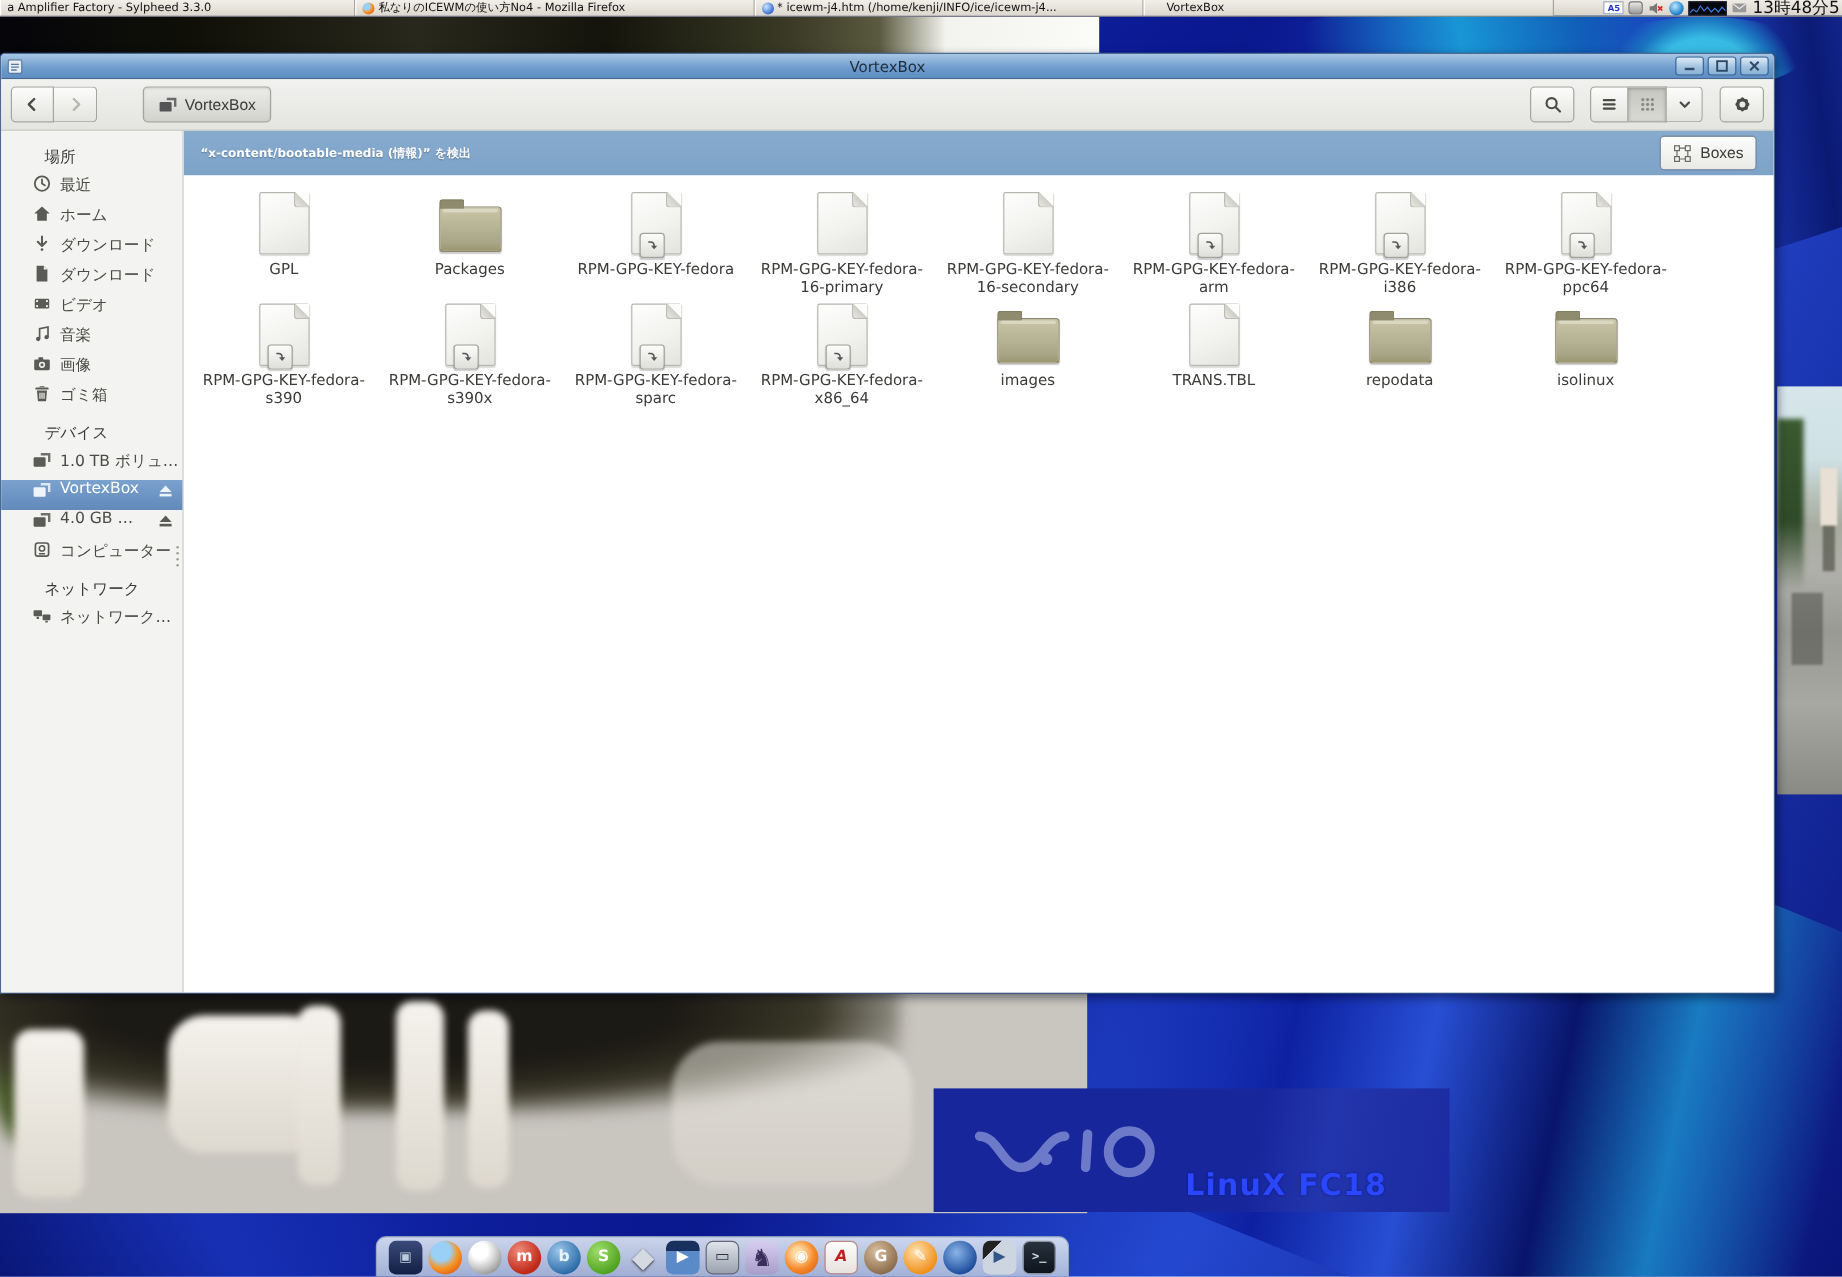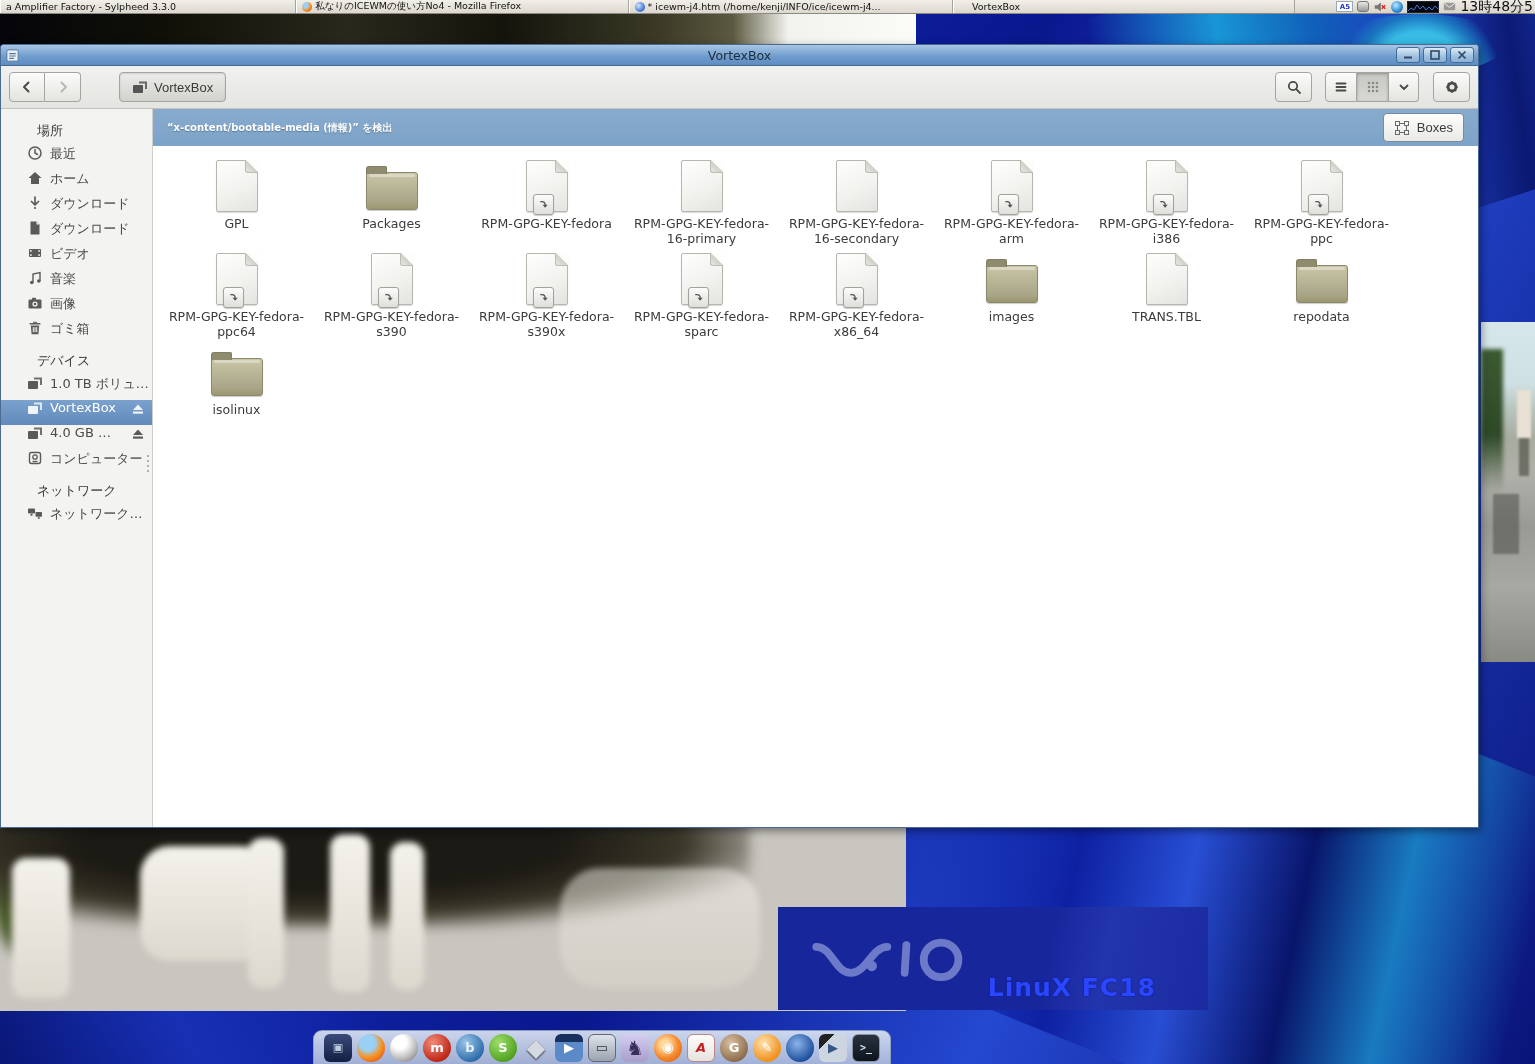--- a/index.html
+++ b/index.html
@@ -559,32 +559,20 @@
             <div class="fcell">
               <div class="icon-slot">
                 <div class="file-ico"></div>
                 <div class="emblem">
                   <svg width="13" height="13" viewBox="0 0 16 16">
                     <path d="M4 4.5h2.2c2.9 0 3.8 1.3 3.8 4.2" fill="none" stroke="#555" stroke-width="1.6"></path>
                     <path d="M6.8 8.3h6.4L10 12z" fill="#555"></path>
                   </svg>
                 </div>
               </div>
-              <div class="flabel">RPM-GPG-KEY-fedora-ppc</div>
-            </div>
-            <div class="fcell">
-              <div class="icon-slot">
-                <div class="file-ico"></div>
-                <div class="emblem">
-                  <svg width="13" height="13" viewBox="0 0 16 16">
-                    <path d="M4 4.5h2.2c2.9 0 3.8 1.3 3.8 4.2" fill="none" stroke="#555" stroke-width="1.6"></path>
-                    <path d="M6.8 8.3h6.4L10 12z" fill="#555"></path>
-                  </svg>
-                </div>
-              </div>
               <div class="flabel">RPM-GPG-KEY-fedora-ppc64</div>
             </div>
             <div class="fcell">
               <div class="icon-slot">
                 <div class="file-ico"></div>
                 <div class="emblem">
                   <svg width="13" height="13" viewBox="0 0 16 16">
                     <path d="M4 4.5h2.2c2.9 0 3.8 1.3 3.8 4.2" fill="none" stroke="#555" stroke-width="1.6"></path>
                     <path d="M6.8 8.3h6.4L10 12z" fill="#555"></path>
                   </svg>

